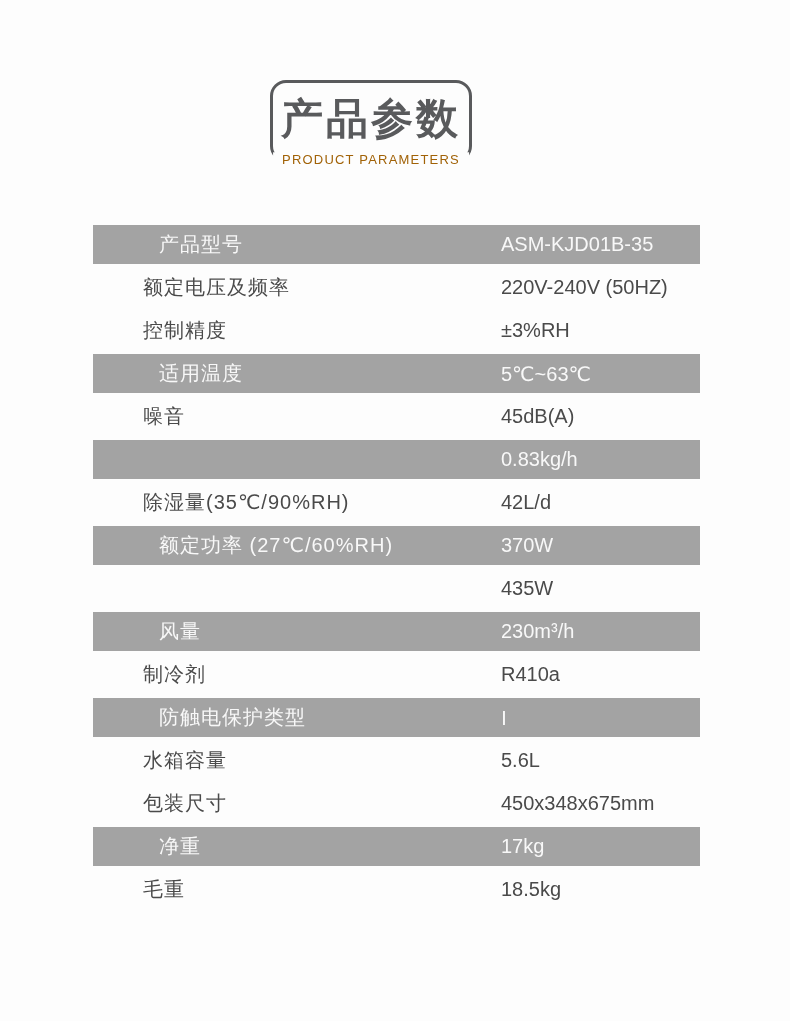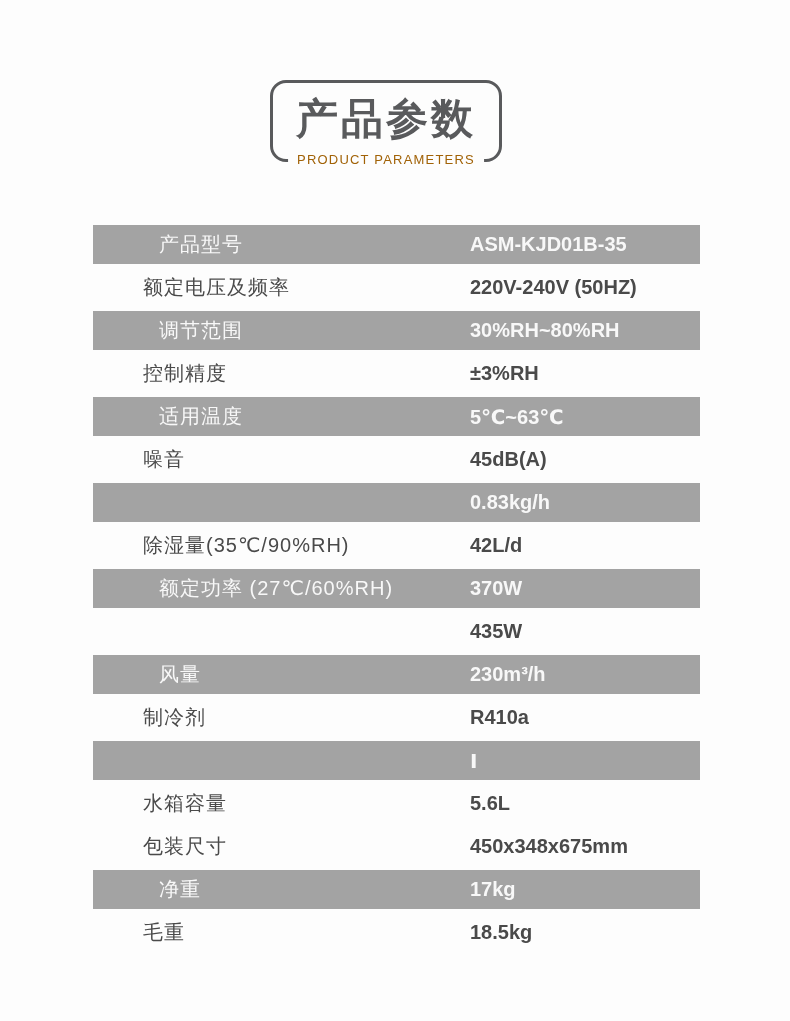--- a/index.html
+++ b/index.html
@@ -10,21 +10,21 @@
     background: var(--page-bg, #fdfdfd);
     font-family: "Liberation Sans", "DejaVu Sans", sans-serif;
     overflow: hidden;
   }
 
   
   .title-box {
     position: absolute;
     left: 270px;
     top: 80px;
-    width: 232px;
+    width: 202px;
     height: 82px;
     border: 3px solid var(--accent, #595a5c);
     border-radius: 16px;
     box-sizing: border-box;
   }
   .title-text {
     position: absolute;
     left: 0; right: 0;
     top: 50%;
     transform: translateY(-54%);
@@ -68,23 +68,22 @@
     background-clip: content-box;
     padding: 2px 16px;
   }
   .spec-label {
     margin-left: 66px;
     letter-spacing: 1px;
     color: var(--text-dark, #4a4a4a);
   }
   .spec-value {
     position: absolute;
-    left: 393px;
+    left: 424px;
     color: var(--text-dark, #4a4a4a);
-    font-weight: bold;
   }
   .spec-row.shaded .spec-label,
   .spec-row.shaded .spec-value {
     color: var(--text-light, #f8f8f8);
   }
 </style>
 </head>
 <body>
 
 <div class="page" style="--page-bg: #fdfdfd; --accent: #595a5c; --row-gray: #a3a3a3; --text-dark: #4a4a4a; --text-light: #f8f8f8;">
@@ -98,24 +97,20 @@
   <div class="spec-row shaded">
     <span class="spec-label">产品型号</span>
     <span class="spec-value">ASM-KJD01B-35</span>
   </div>
 
   <div class="spec-row">
     <span class="spec-label">额定电压及频率</span>
     <span class="spec-value">220V-240V (50HZ)</span>
   </div>
 
-  <div class="spec-row shaded">
-    <span class="spec-label">调节范围</span>
-    <span class="spec-value">30%RH~80%RH</span>
-  </div>
 
   <div class="spec-row">
     <span class="spec-label">控制精度</span>
     <span class="spec-value">±3%RH</span>
   </div>
 
   <div class="spec-row shaded">
     <span class="spec-label">适用温度</span>
     <span class="spec-value">5℃~63℃</span>
   </div>
@@ -147,20 +142,21 @@
     <span class="spec-label">风量</span>
     <span class="spec-value">230m³/h</span>
   </div>
 
   <div class="spec-row">
     <span class="spec-label">制冷剂</span>
     <span class="spec-value">R410a</span>
   </div>
 
   <div class="spec-row shaded">
+    <span class="spec-label">防触电保护类型</span>
     <span class="spec-value">Ⅰ</span>
   </div>
 
   <div class="spec-row">
     <span class="spec-label">水箱容量</span>
     <span class="spec-value">5.6L</span>
   </div>
 
 
   <div class="spec-row">

